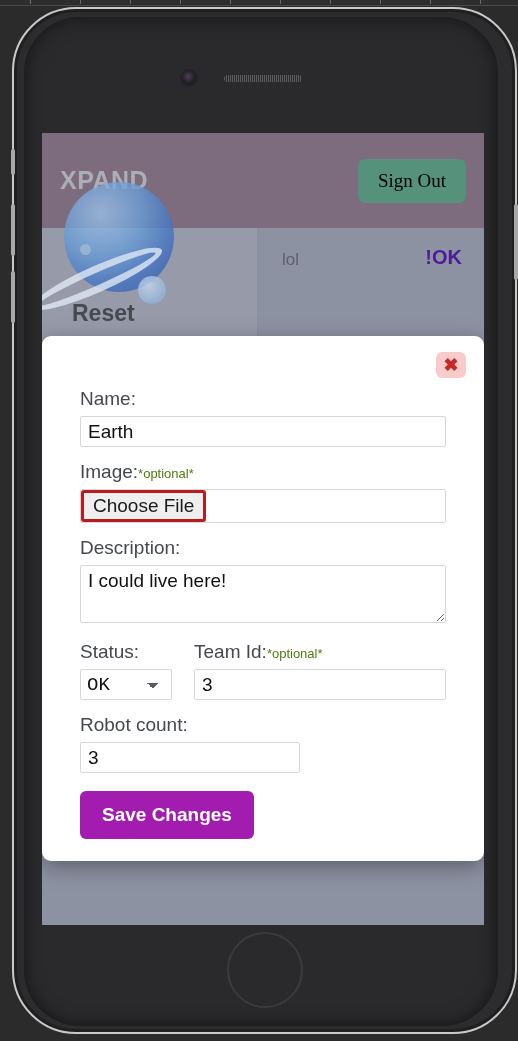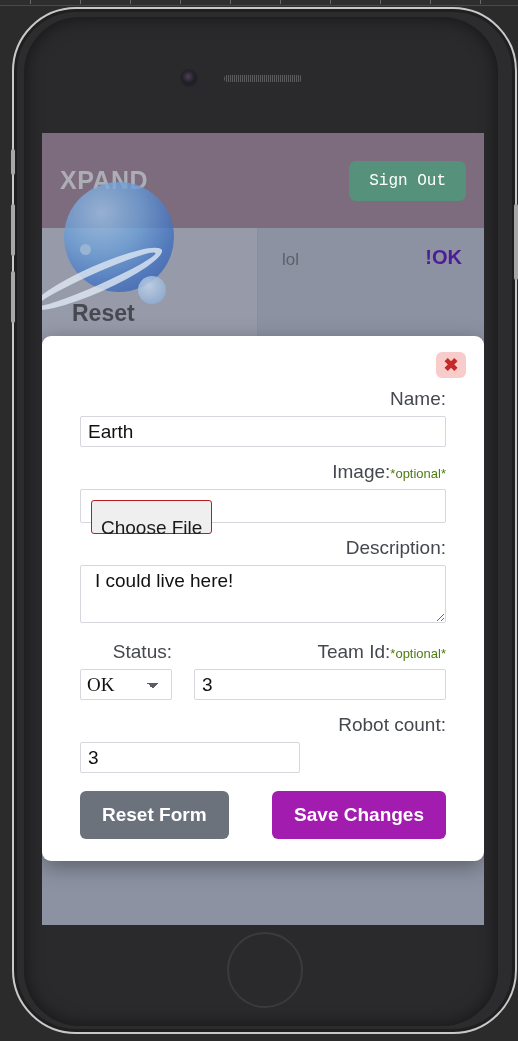--- a/index.html
+++ b/index.html
@@ -109,26 +109,26 @@
     padding: 0 18px;
   }
   .brand {
     font-size: 25px;
     font-weight: bold;
     color: #adadb5;
     letter-spacing: .5px;
   }
   .signout-btn {
     background: #55917b;
-    color: #ffffff;
+    color: #000000;
     border: none;
     border-radius: 7px;
     padding: 11px 20px;
-    font-size: 16px;
-    font-family: Liberation Mono, monospace;
+    font-size: 19px;
+    font-family: Liberation Serif, serif;
     cursor: pointer;
   }
 
   
   .page-body {
     position: relative;
     height: 697px;
     background: #8d92a3;
   }
   .planet-card {
@@ -222,21 +222,20 @@
     cursor: pointer;
     font-family: "Liberation Sans", sans-serif;
   }
   .form { padding: 8px 38px 0 38px; }
   .field { margin-bottom: 14px; }
   .flabel {
     display: block;
     font-size: 19px;
     color: #45484f;
     margin-bottom: 6px;
-    text-align: right;
   }
   .optional {
     font-size: 13px;
     color: #4d7c0f;
   }
   .inp {
     width: 100%;
     height: 31px;
     border: 1px solid #d5d7dc;
     border-radius: 2px;
@@ -250,43 +249,43 @@
     display: flex;
     align-items: stretch;
     width: 100%;
     height: 34px;
     border: 1px solid #d5d7dc;
     border-radius: 2px;
     background: #fff;
   }
   .file-btn {
     background: #efefef;
-    border: 1px solid #b91c1c;
+    border: 3px solid #b91c1c;
     border-radius: 3px;
-    margin: 10px;
-    padding: 16px 9px;
+    margin: 0;
+    padding: 0 9px;
     font-size: 19px;
     color: #1a1a1a;
     font-family: "Liberation Sans", sans-serif;
     cursor: pointer;
     white-space: nowrap;
   }
   .file-name {
     display: flex;
     align-items: center;
     padding-left: 7px;
     font-size: 19px;
     color: #1a1a1a;
   }
   .txtarea {
     width: 100%;
     height: 58px;
     border: 1px solid #d5d7dc;
     border-radius: 2px;
-    padding: 4px 14px;
+    padding: 4px 7px;
     font-size: 19px;
     color: #111;
     resize: both;
     font-family: "Liberation Sans", sans-serif;
   }
   .two-col {
     display: flex;
     gap: 22px;
     margin-bottom: 14px;
   }
@@ -294,21 +293,21 @@
   .col-team   { flex: 1; }
   .sel {
     width: 100%;
     height: 31px;
     border: 1px solid #d5d7dc;
     border-radius: 2px;
     padding: 2px 6px;
     font-size: 19px;
     color: #111;
     background: #fff;
-    font-family: Liberation Serif, serif;
+    font-family: Liberation Mono, monospace;
     appearance: none;
     -webkit-appearance: none;
     background-image:
       linear-gradient(45deg, transparent 50%, #5a5d63 50%),
       linear-gradient(135deg, #5a5d63 50%, transparent 50%);
     background-position: calc(100% - 18px) 13px, calc(100% - 12px) 13px;
     background-size: 6px 6px, 6px 6px;
     background-repeat: no-repeat;
   }
   .robot-inp { width: 220px; }
@@ -415,21 +414,20 @@
               <input class="inp" type="text" value="3" style="">
             </div>
           </div>
 
           <div class="field">
             <label class="flabel">Robot count:</label>
             <input class="inp robot-inp" type="text" value="3" style="">
           </div>
 
           <div class="actions">
-            <button class="btn btn-reset">Reset Form</button>
             <button class="btn btn-save">Save Changes</button>
           </div>
 
         </div>
       </div>
 
     </div>
   </div>
 </div>
 

